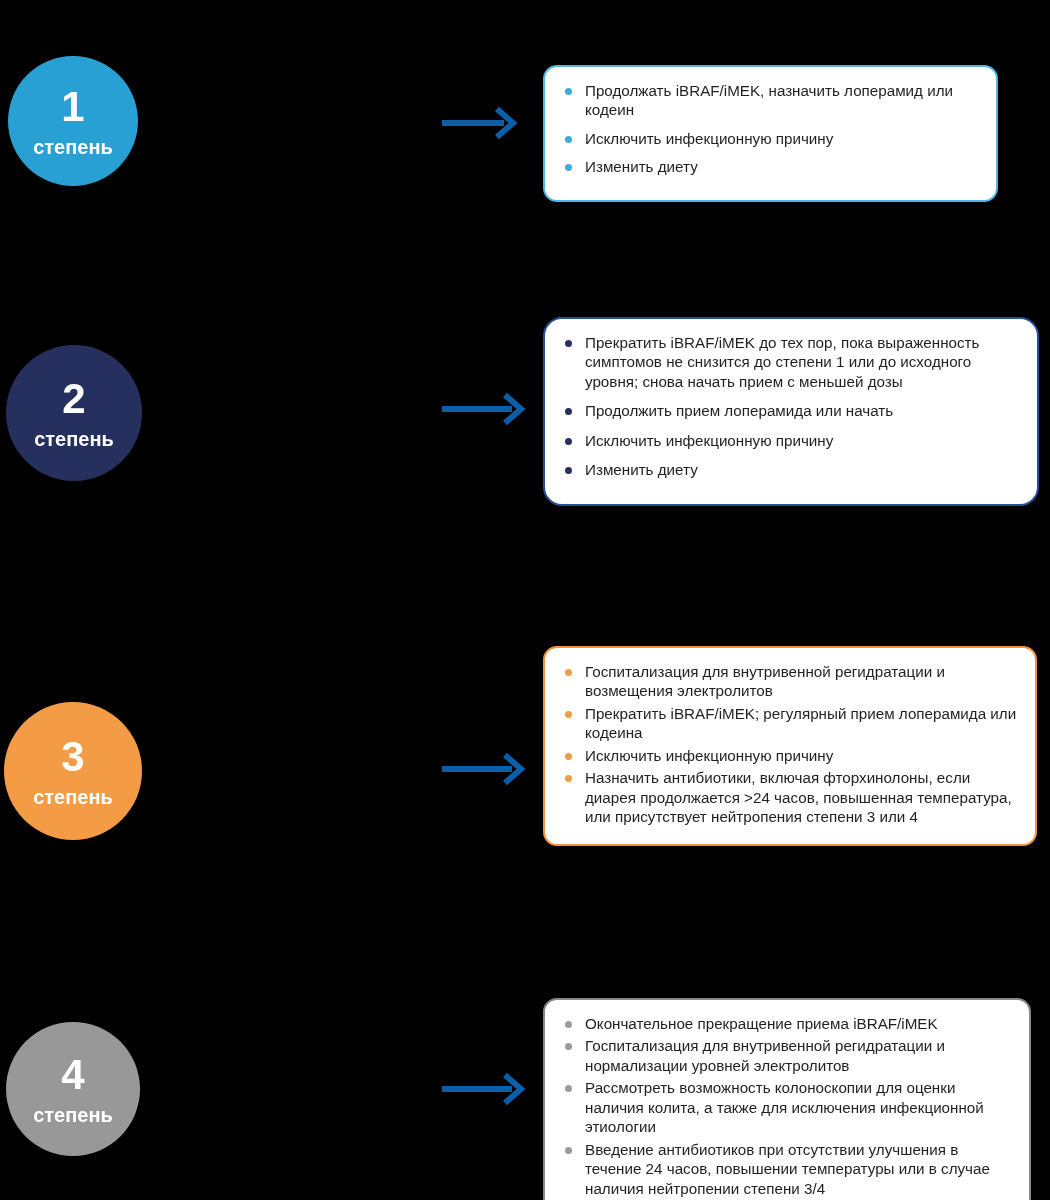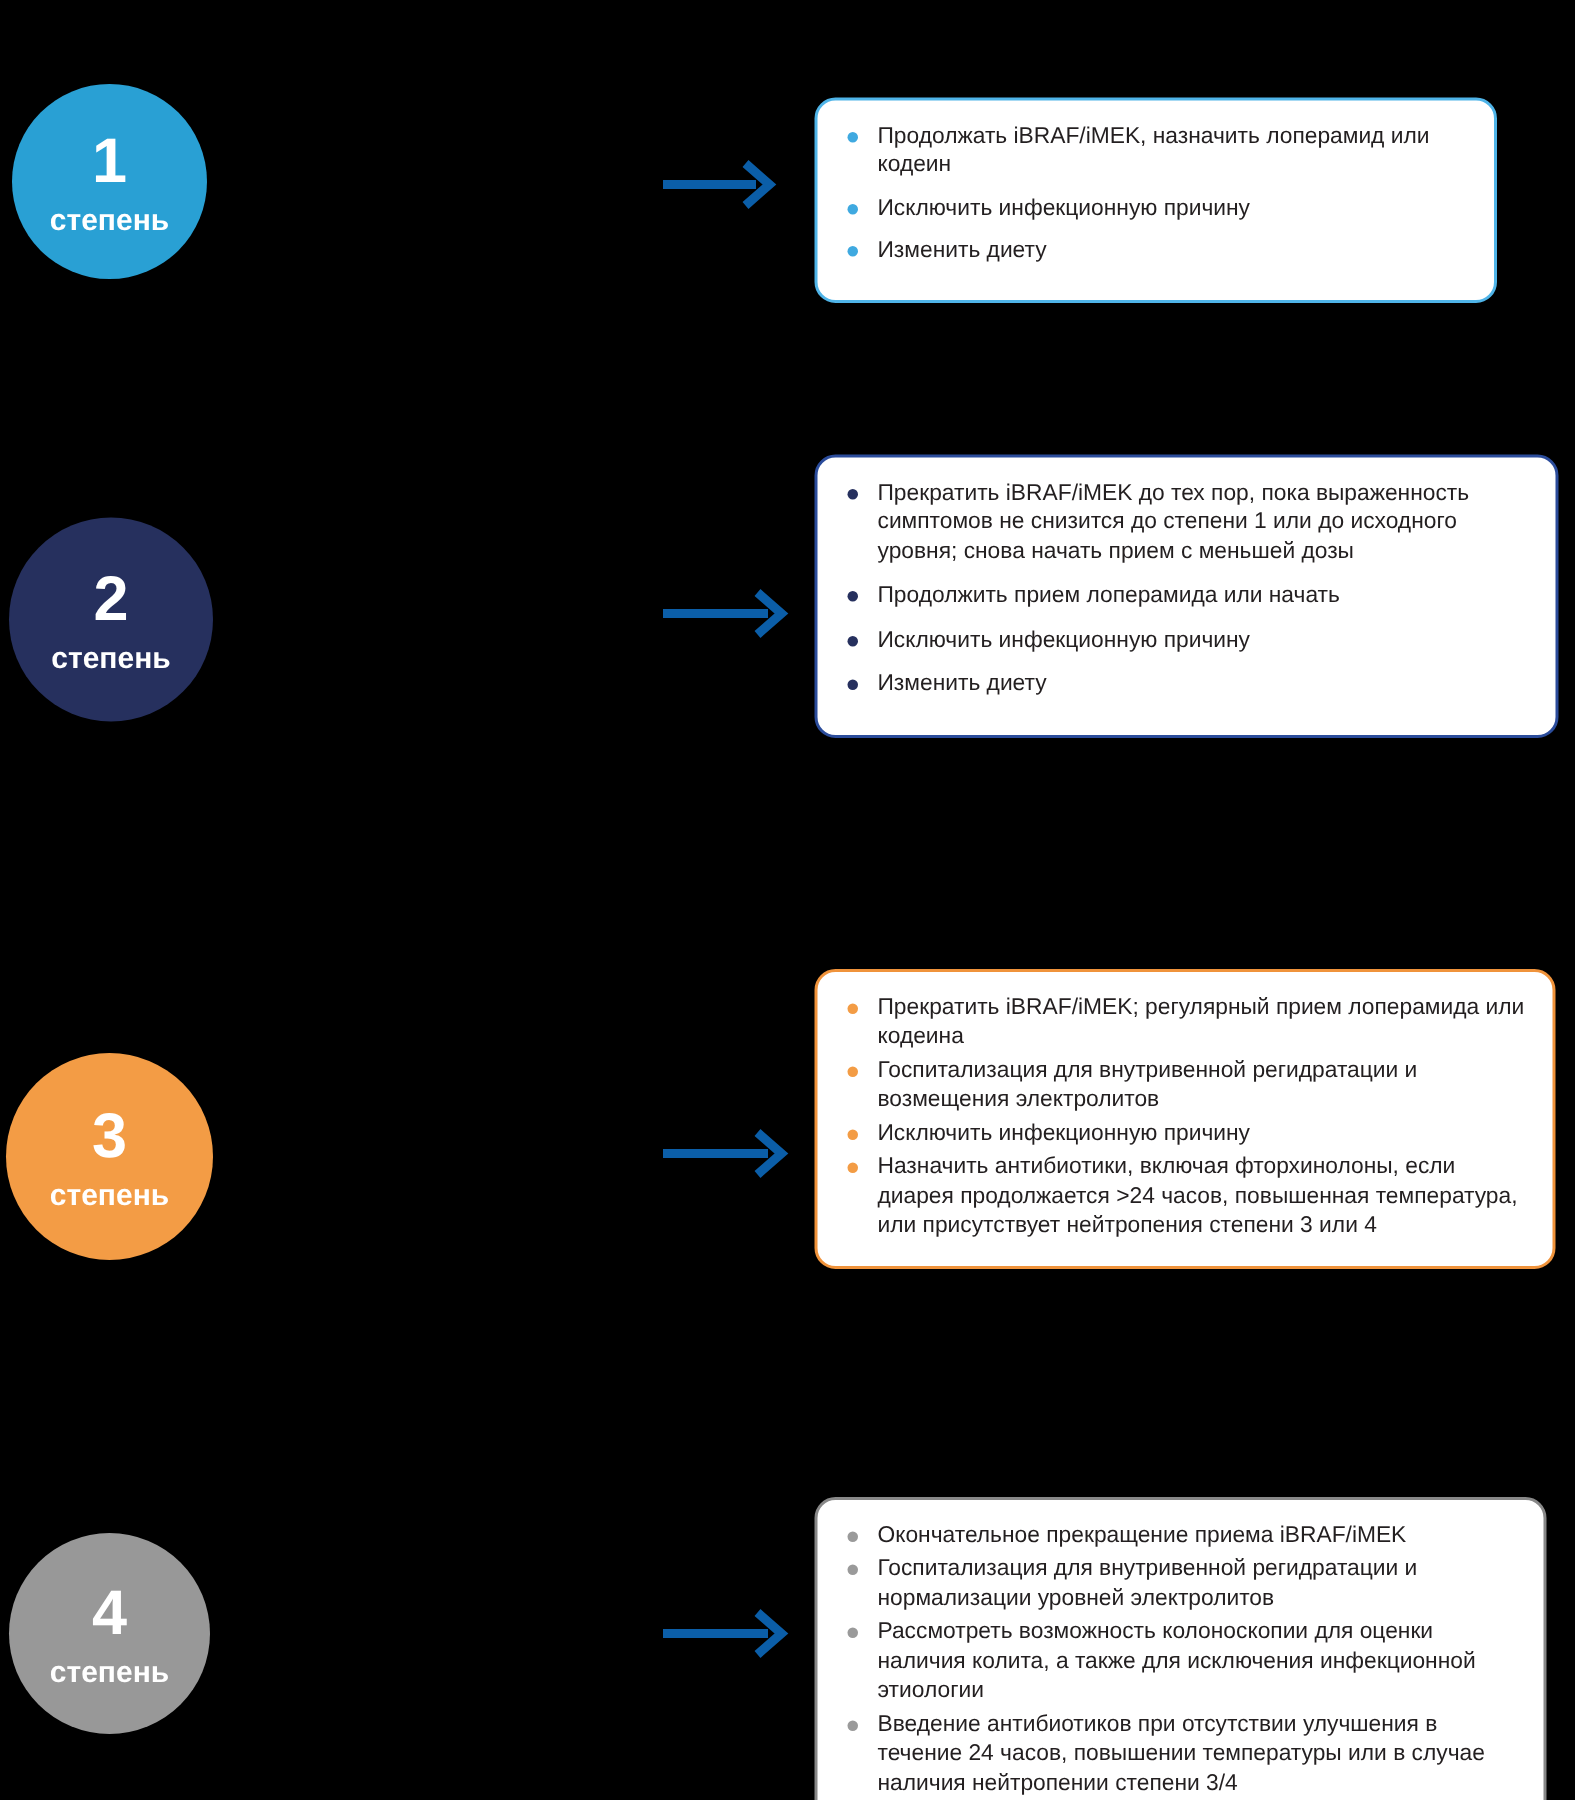--- a/index.html
+++ b/index.html
@@ -107,21 +107,21 @@
     <span class="grade-label">степень</span>
   </div>
 
   <div class="arrow" id="arrow-2" style="left:440px; top:392px;">
     <svg width="90" height="34" viewBox="0 0 90 34" xmlns="http://www.w3.org/2000/svg">
       <path d="M2 17 H72" stroke="#0B5EA8" stroke-width="6" fill="none" stroke-linecap="butt"></path>
       <path d="M65 3 L81 17 L65 31" stroke="#0B5EA8" stroke-width="6" fill="none" stroke-linecap="butt" stroke-linejoin="miter"></path>
     </svg>
   </div>
 
-  <div class="content-box" id="box-2" style="left: 543px; top: 303px; width: 496px; border-color: rgb(43, 76, 155); --dot: #26305E;">
+  <div class="content-box" id="box-2" style="left: 543px; top: 317px; width: 496px; border-color: rgb(43, 76, 155); border-radius: 19px; --dot: #26305E;">
     <ul class="bullet-list">
       <li class="bullet-item">Прекратить iBRAF/iMEK до тех пор, пока выраженность симптомов не снизится до степени 1 или до исходного уровня; снова начать прием с меньшей дозы</li>
       <li class="bullet-item">Продолжить прием лоперамида или начать</li>
       <li class="bullet-item">Исключить инфекционную причину</li>
       <li class="bullet-item">Изменить диету</li>
     </ul>
   </div>
 
   <div class="grade-circle" id="circle-3" style="left: 4px; top: 702px; width: 138px; height: 138px; background: rgb(243, 156, 69);">
     <span class="grade-number">3</span>
@@ -130,22 +130,22 @@
 
   <div class="arrow" id="arrow-3" style="left:440px; top:752px;">
     <svg width="90" height="34" viewBox="0 0 90 34" xmlns="http://www.w3.org/2000/svg">
       <path d="M2 17 H72" stroke="#0B5EA8" stroke-width="6" fill="none" stroke-linecap="butt"></path>
       <path d="M65 3 L81 17 L65 31" stroke="#0B5EA8" stroke-width="6" fill="none" stroke-linecap="butt" stroke-linejoin="miter"></path>
     </svg>
   </div>
 
   <div class="content-box" id="box-3" style="left: 543px; top: 646px; width: 494px; border-color: rgb(240, 147, 59); --dot: #F39C45;">
     <ul class="bullet-list">
+      <li class="bullet-item">Госпитализация для внутривенной регидратации и возмещения электролитов</li>
       <li class="bullet-item">Прекратить iBRAF/iMEK; регулярный прием лоперамида или кодеина</li>
-      <li class="bullet-item">Госпитализация для внутривенной регидратации и возмещения электролитов</li>
       <li class="bullet-item">Исключить инфекционную причину</li>
       <li class="bullet-item">Назначить антибиотики, включая фторхинолоны, если диарея продолжается &gt;24 часов, повышенная температура, или присутствует нейтропения степени 3 или 4</li>
     </ul>
   </div>
 
   <div class="grade-circle" id="circle-4" style="left: 6px; top: 1022px; width: 134px; height: 134px; background: rgb(152, 152, 152);">
     <span class="grade-number">4</span>
     <span class="grade-label">степень</span>
   </div>
 

